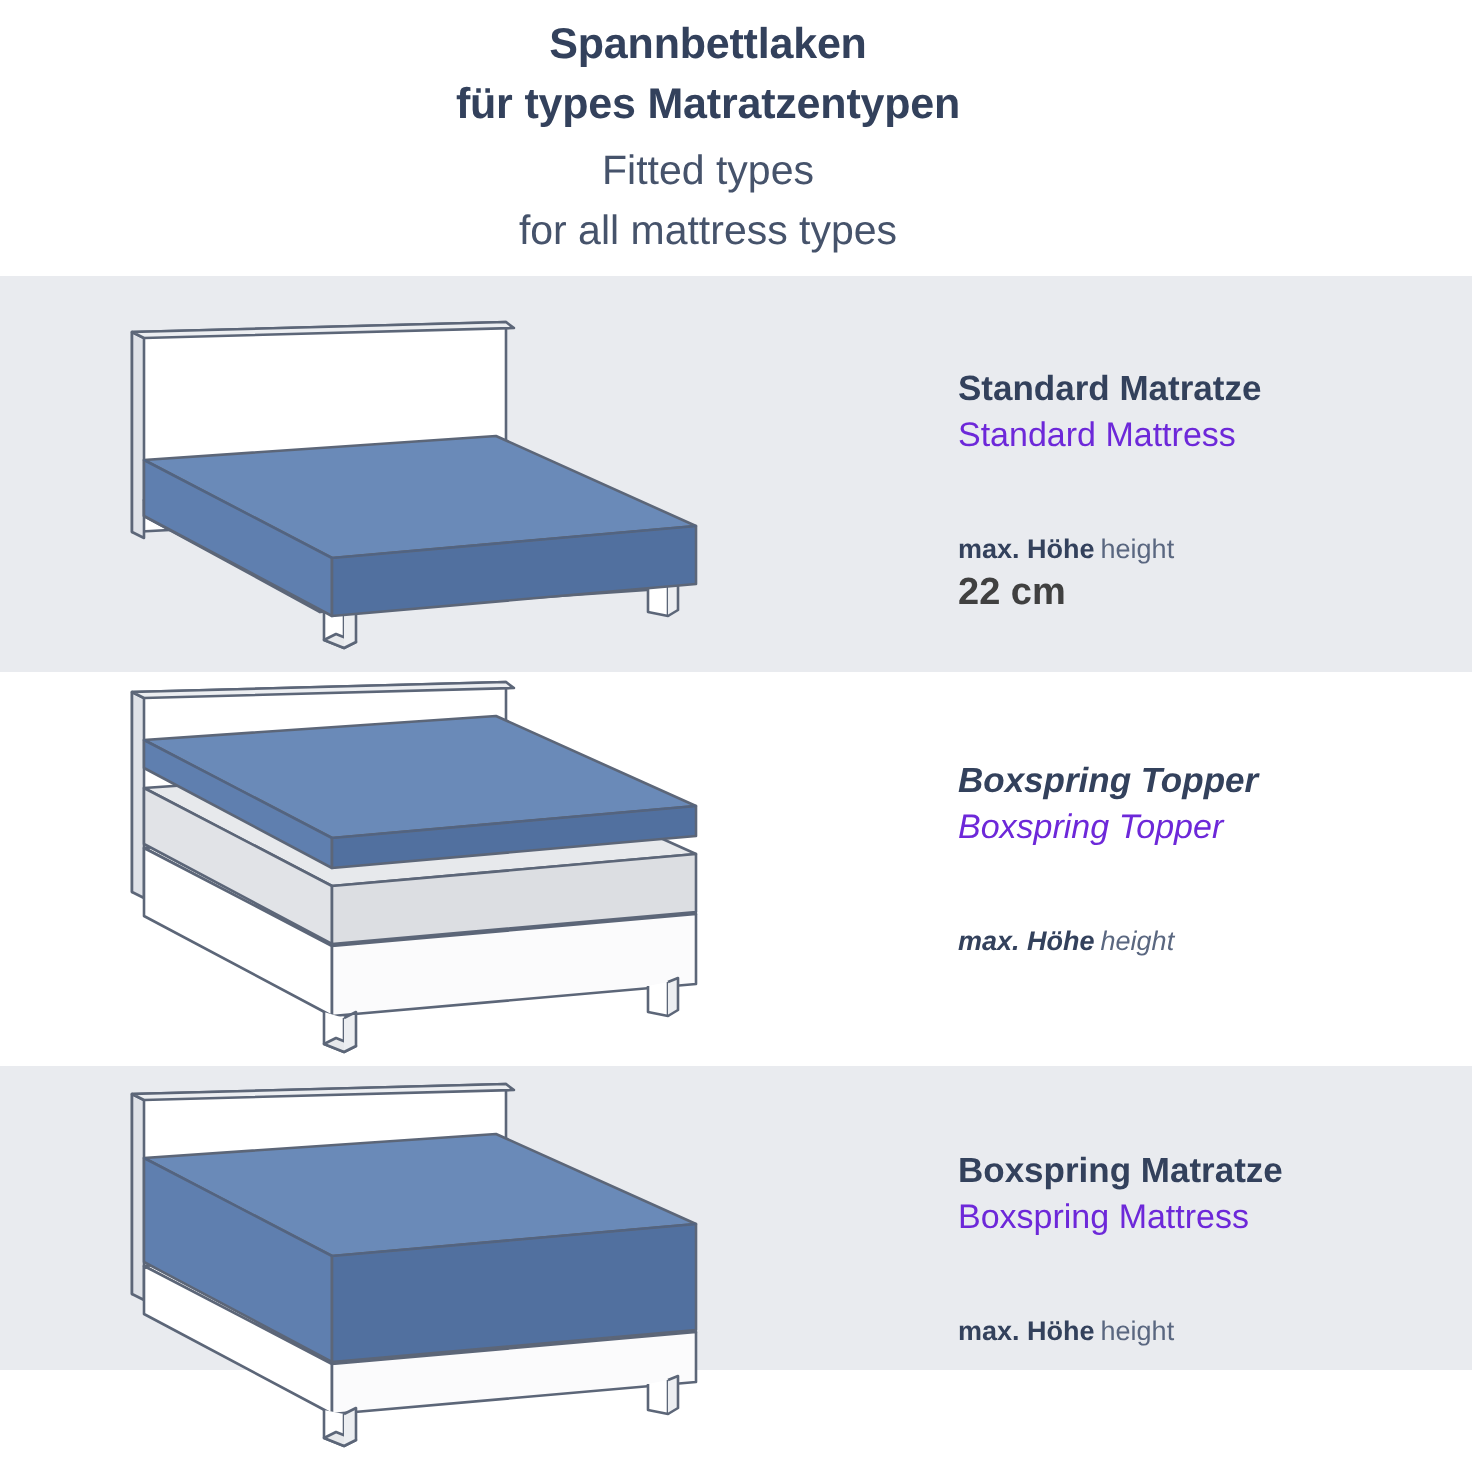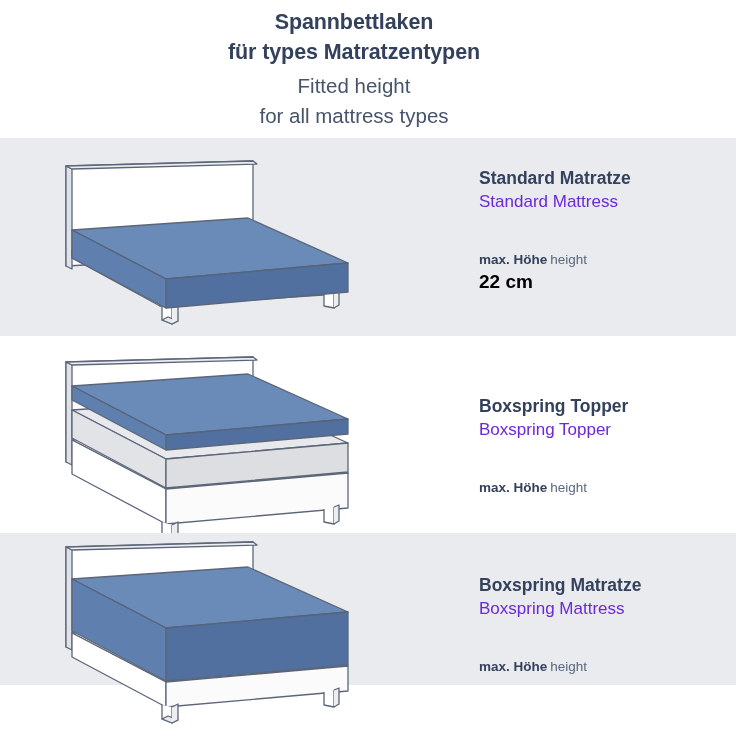--- a/index.html
+++ b/index.html
@@ -51,21 +51,21 @@
   .band {
     position: absolute;
     left: 0;
     width: 736px;
     display: block;
   }
   .band.gray { background: #e9ebef; }
   .band.white { background: #ffffff; }
 
   #band-1 { top: 138px;  height: 198px; }
-  #band-2 { top: 352px;  height: 197px; }
+  #band-2 { top: 336px;  height: 197px; font-style: italic; }
   #band-3 { top: 533px;  height: 152px; }
 
   .band-inner {
     position: relative;
     width: 736px;
     height: 100%;
   }
 
   
   .illo {
@@ -76,21 +76,21 @@
     height: 100%;
   }
   .illo svg { display: block; }
 
   
   .textblock {
     position: absolute;
     left: 479px;
     width: 250px;
   }
-  #txt-1 { top: 28px; }
+  #txt-1 { top: 44px; }
   #txt-2 { top: 42px; }
   #txt-3 { top: 40px; }
 
   .label-de {
     font-size: 17.5px;
     font-weight: bold;
     color: #33415c;
     line-height: 24px;
     white-space: nowrap;
   }
@@ -113,35 +113,35 @@
   }
   .height-en {
     font-size: 13.5px;
     font-weight: normal;
     color: #5a6780;
     margin-left: 3px;
   }
   .height-value {
     font-size: 19px;
     font-weight: bold;
-    color: #000000;
+    color: #404040;
     line-height: 24px;
     margin-top: 1px;
   }
 </style>
 </head>
 <body>
 
 <div class="header">
   <div class="title-de">
     <div>Spannbettlaken</div>
     <div>für types Matratzentypen</div>
   </div>
   <div class="title-en">
-    <div>Fitted height</div>
+    <div>Fitted types</div>
     <div>for all mattress types</div>
   </div>
 </div>
 
 <div class="band gray" id="band-1">
   <div class="band-inner">
     <div class="illo">
       <svg width="340" height="198" viewBox="0 0 340 198">
         <g stroke="#5c6678" stroke-width="1.3" stroke-linejoin="round" fill="none">
 

